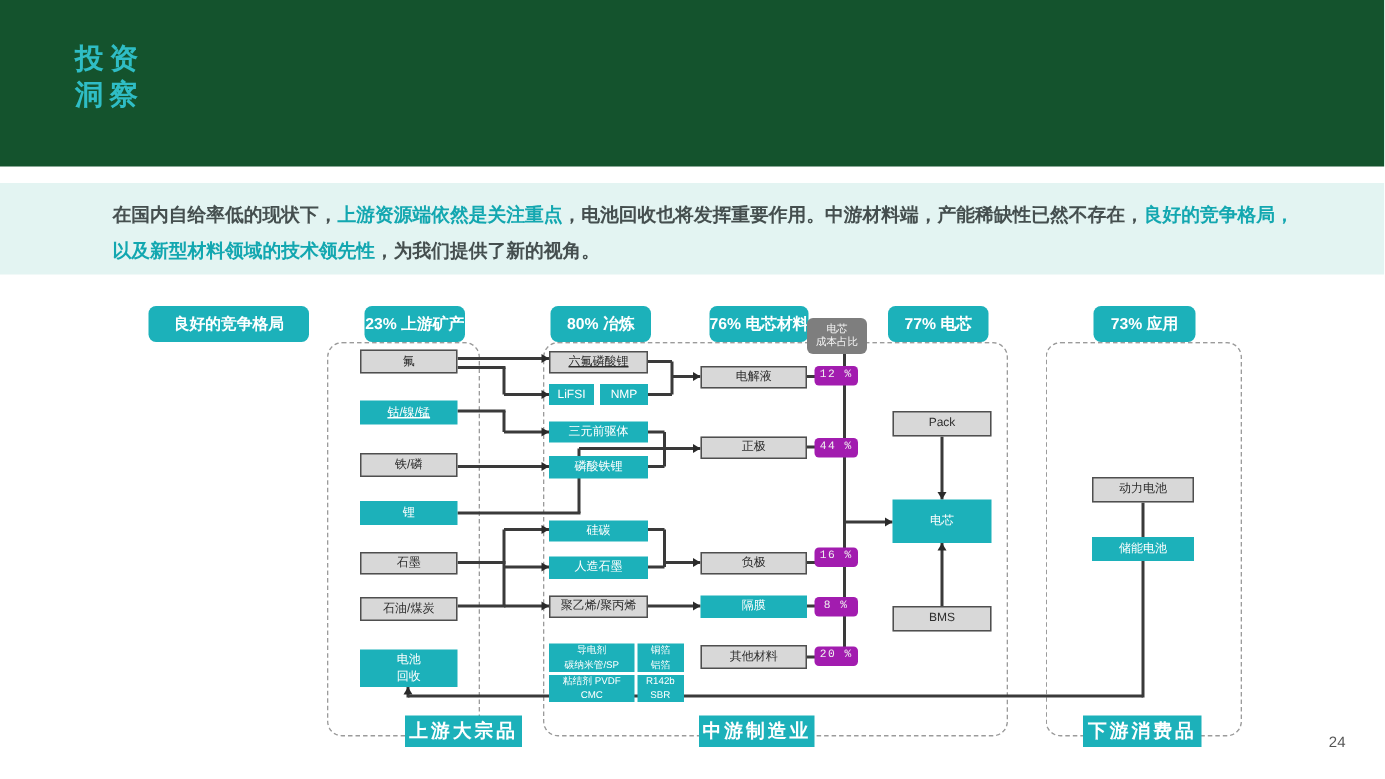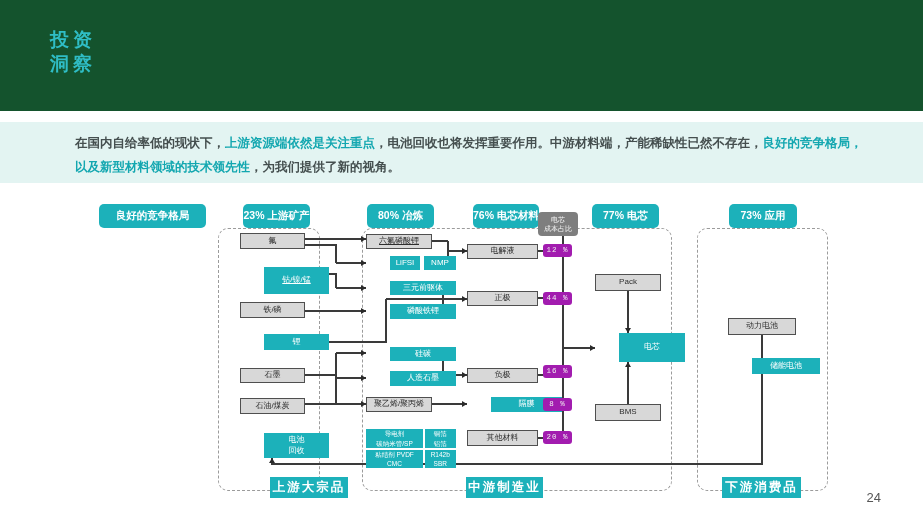--- a/index.html
+++ b/index.html
@@ -38,34 +38,34 @@
   .section-label {
     position:absolute; top:477px; height:21px; background:#1CB1BA; color:#fff;
     font-size:12.5px; font-weight:bold; letter-spacing:2px;
     display:flex; align-items:center; justify-content:center; z-index:3;
   }
   .node {
     position:absolute; box-sizing:border-box; display:flex; align-items:center; justify-content:center;
     text-align:center; white-space:pre-line; z-index:2; font-size:8px; line-height:1.3;
   }
   .node.gray  { background:#D8D8D8; border:1px solid #4F4F4F; color:#2E2E2E; }
-  .node.teal  { background:#1CB1BA; color:#FFFFFF;margin-left:24px; }
+  .node.teal  { background:#1CB1BA; color:#FFFFFF; }
   .node.badge { background:#a21caf; color:#EFEFEF; border-radius:3px; font-size:7.5px; letter-spacing:1px;font-family:Liberation Mono, monospace; }
   .node.dark-badge { background:#7E7E7E; color:#F7F7F7; border-radius:4px; z-index:3; font-size:7px; }
   .grid-box { position:absolute; display:grid; gap:1.5px; z-index:2; }
   .grid-cell {
     background:#1CB1BA; color:#fff; font-size:6.5px; line-height:1.4;
     display:flex; align-items:center; justify-content:center; text-align:center; white-space:pre-line;
   }
   .edge { position:absolute; background:#3A3A3A; z-index:1; }
   .arrow { position:absolute; width:0; height:0; z-index:1; }
   .arrow.r { border-top:3px solid transparent; border-bottom:3px solid transparent; border-left:5px solid #2A2A2A; }
   .arrow.u { border-left:3px solid transparent; border-right:3px solid transparent; border-bottom:5px solid #2A2A2A; }
   .arrow.d { border-left:3px solid transparent; border-right:3px solid transparent; border-top:5px solid #2A2A2A; }
-  .page-number { position:absolute; right:42px; top:490px; color:#555; font-size:13px; }
+  .page-number { position:absolute; right:26px; top:490px; color:#555; font-size:10px; }
 </style>
 </head>
 <body>
 
 <div class="slide">
   <div class="top-header">
     <div class="brand">投资
 洞察</div>
   </div>
 
@@ -136,21 +136,21 @@
       <div class="section-label" style="left: 466px; width: 77px;">中游制造业</div>
       <div class="section-box" style="left: 697px; width: 131px;"></div>
       <div class="section-label" style="left: 722px; width: 79px;">下游消费品</div>
       <div class="col-header" style="left: 99px; width: 107px;">良好的竞争格局</div>
       <div class="col-header" style="left: 243px; width: 67px;">23% 上游矿产</div>
       <div class="col-header" style="left: 367px; width: 67px;">80% 冶炼</div>
       <div class="col-header" style="left: 473px; width: 66px;">76% 电芯材料</div>
       <div class="col-header" style="left: 592px; width: 67px;">77% 电芯</div>
       <div class="col-header" style="left: 729px; width: 68px;">73% 应用</div>
       <div class="node gray" style="left: 240px; top: 233px; width: 65px; height: 16px;">氟</div>
-      <div class="node teal" style="left: 240px; top: 267px; width: 65px; height: 27px; text-decoration: underline;">钴/镍/锰</div>
+      <div class="node teal" style="left: 240px; top: 267px; width: 65px; height: 16px; text-decoration: underline;">钴/镍/锰</div>
       <div class="node gray" style="left: 240px; top: 302px; width: 65px; height: 16px;">铁/磷</div>
       <div class="node teal" style="left: 240px; top: 334px; width: 65px; height: 16px;">锂</div>
       <div class="node gray" style="left: 240px; top: 368px; width: 65px; height: 15px;">石墨</div>
       <div class="node gray" style="left: 240px; top: 398px; width: 65px; height: 16px;">石油/煤炭</div>
       <div class="node teal" style="left: 240px; top: 433px; width: 65px; height: 25px;">电池
 回收</div>
       <div class="node gray" style="left: 366px; top: 234px; width: 66px; height: 15px; text-decoration: underline;">六氟磷酸锂</div>
       <div class="node teal" style="left: 366px; top: 256px; width: 30px; height: 14px;">LiFSI</div>
       <div class="node teal" style="left: 400px; top: 256px; width: 32px; height: 14px;">NMP</div>
       <div class="node teal" style="left: 366px; top: 281px; width: 66px; height: 14px;">三元前驱体</div>

